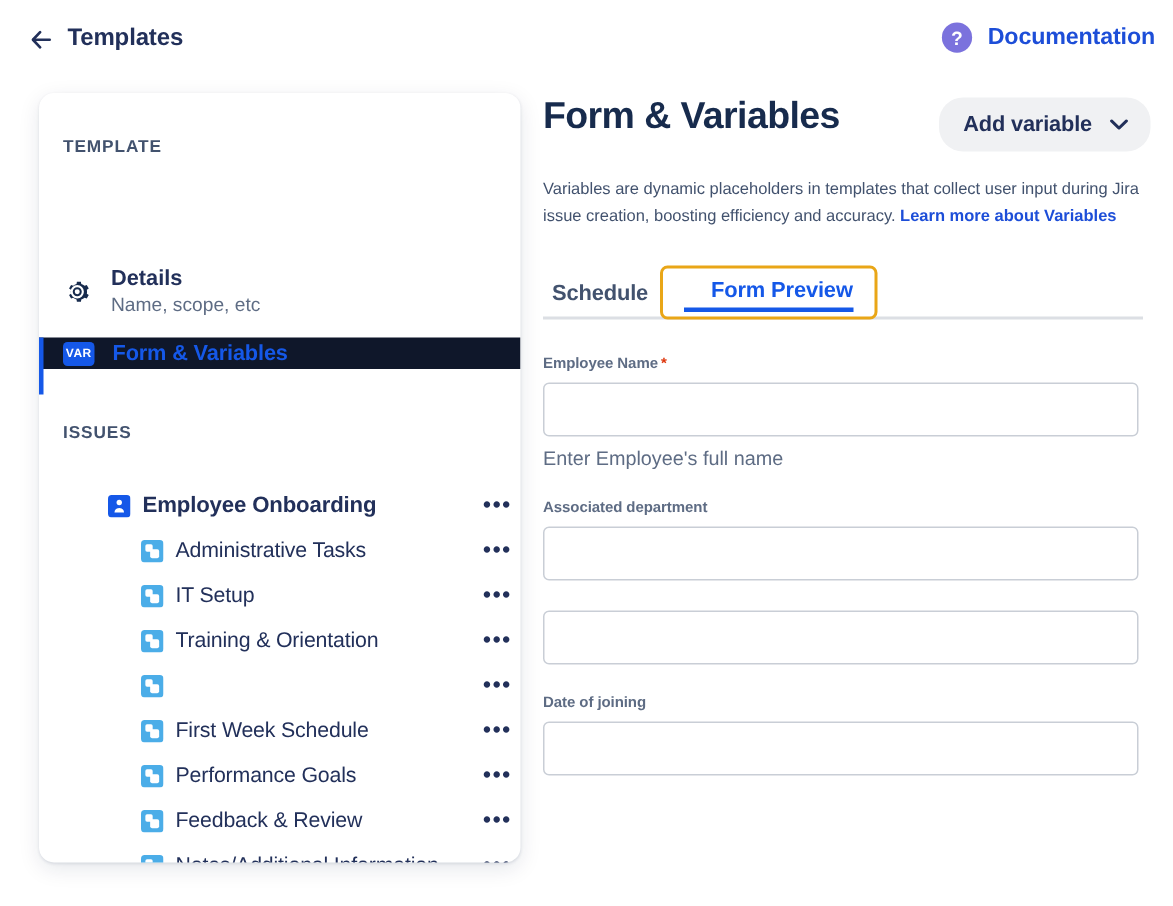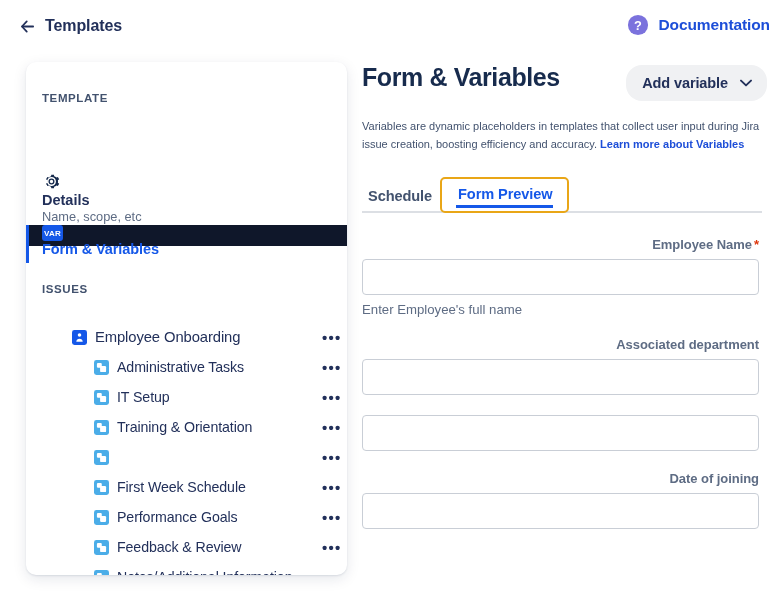--- a/index.html
+++ b/index.html
@@ -37,21 +37,21 @@
   }
   .side-section-title {
     font-size:11.5px; font-weight:700; letter-spacing:0.6px;
     color:#42526e; text-transform:uppercase;
   }
   .sec-template { position:absolute; left:16px; top:30px; }
   .sec-issues   { position:absolute; left:16px; top:221px; }
 
   .nav-row {
     position:absolute; left:0; width:321px;
-    display:flex; cursor:pointer;flex-direction:column;
+    display:flex; align-items:center; cursor:pointer;
   }
   .nav-row.details { top:110px; height:44px; padding-left:16px; }
   .nav-row.active  { top:163px; height:21px; padding-left:16px; background:#0f172a; }
   .nav-row.active::before {
     content:""; position:absolute; left:0; top:0; width:3px; height:38px; background:#1558e8;
   }
   .gear-icon { width:19px; height:19px; display:block; margin-right:13px; flex:0 0 auto; }
   .details-text { display:flex; flex-direction:column; justify-content:center; }
   .details-title { font-size:14.5px; font-weight:700; color:#22305a; line-height:1.25; }
   .details-sub { font-size:12.8px; color:#5e6c84; line-height:1.3; }
@@ -64,21 +64,21 @@
   }
   .nav-active-label { font-size:14.5px; font-weight:700; color:#1558e8; letter-spacing:-0.1px; }
 
   
   .issue-row {
     position:absolute; left:0; width:321px; height:30px;
     display:flex; align-items:center; cursor:pointer;
   }
   .issue-row .ico { width:15px; height:15px; flex:0 0 auto; display:block; }
   .issue-row .txt { margin-left:8px; font-size:14.2px; color:#22305a; letter-spacing:-0.1px; white-space:nowrap; }
-  .issue-row.parent .txt { font-weight:400; font-size:14.8px; }
+  .issue-row.parent .txt { font-weight:700; font-size:14.8px; }
   .issue-row .dots {
     position:absolute; left:296px; top:50%; transform:translateY(-50%);
     color:#22305a; font-size:15px; font-weight:700; letter-spacing:1.2px; line-height:1;
     cursor:pointer;
   }
   .ind0 { padding-left:46px; }
   .ind1 { padding-left:68px; }
 
   
   .main { position:absolute; left:362px; top:62px; width:405px; }
@@ -108,34 +108,34 @@
     position:absolute; left:0; bottom:0; width:400px; height:2px; background:#dcdfe4;
   }
   .tab {
     position:absolute; bottom:0; display:flex; align-items:flex-end;
     font-size:14.6px; font-weight:700; letter-spacing:-0.1px; cursor:pointer;
     padding-bottom:9px;
   }
   .tab-variables { left:6px; color:#42526e; }
   .tab-preview {
     left:78px; color:#1558e8;
-    padding:7px 14px 9px 16px;
+    padding:7px 14px 9px 32px;
     border:2px solid #e9a617; border-radius:5px;
     background:#fff;
   }
   .tab-preview::after {
     content:""; position:absolute; left:14px; right:14px; bottom:3px; height:3px; background:#1558e8;
   }
 
   
   .form { margin-top:24px; width:397px; }
   .field { margin-bottom:0; }
   .field-label {
-    font-size:13px; font-weight:700; color:#5e6c84; letter-spacing:-0.05px;
-    margin-bottom:7px; display:block;text-align:right;
+    font-size:10px; font-weight:700; color:#5e6c84; letter-spacing:-0.05px;
+    margin-bottom:7px; display:block;
   }
   .req { color:#de350b; margin-left:2px; }
   .field-input {
     display:block; width:397px; height:36px;
     border:1px solid #c9ced6; border-radius:4px; background:#fff;
     font-family:"Liberation Sans", sans-serif; font-size:14px; color:#172b4d;
     padding:0 10px; outline:none;
   }
   .field-help { font-size:13.2px; color:#5e6c84; margin-top:7px; }
   .gap { height:20px; }

